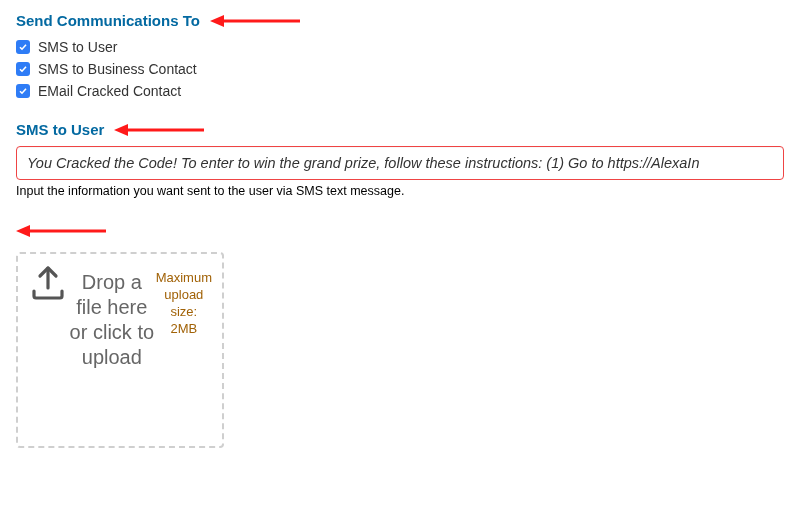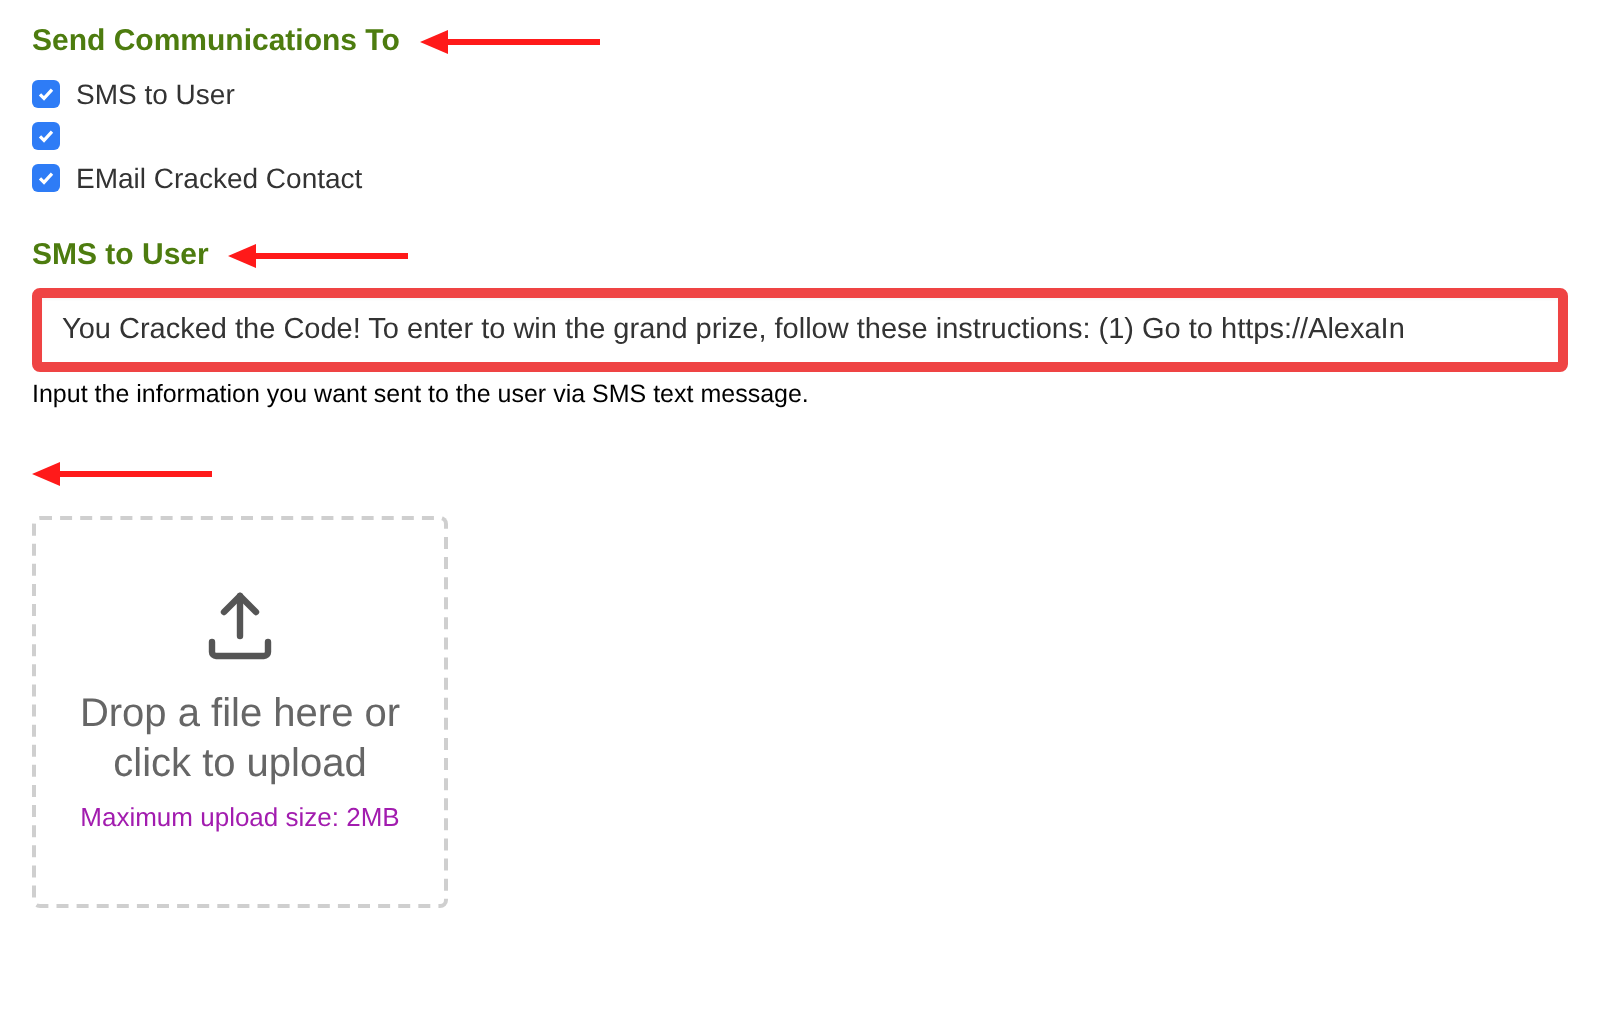--- a/index.html
+++ b/index.html
@@ -8,21 +8,21 @@
     background: #fff;
     color: #333;
     width: 800px;
     height: 509px;
     padding: 12px 16px;
     overflow: hidden;
   }
   .section-heading {
     font-weight: 700;
     font-size: 15px;
-    color: #4d7c0f;
+    color: #0369a1;
     display: flex;
     align-items: center;
     gap: 10px;
   }
   .arrow-wrap {
     display: inline-flex;
     align-items: center;
   }
   .checkbox-group {
     margin-top: 10px;
@@ -45,60 +45,60 @@
     background: #2e7cf6;
     display: inline-flex;
     align-items: center;
     justify-content: center;
     cursor: pointer;
     flex-shrink: 0;
   }
   .cbx svg { display: block; }
   .text-input {
     width: 100%;
-    border: 5px solid #ef4444;
+    border: 1px solid #ef4444;
     border-radius: 4px;
     padding: 8px 10px;
     font-size: 14.5px;
     color: #333;
     margin-top: 8px;
     box-shadow: inset 0 1px 1px rgba(0,0,0,0.03);
     white-space: nowrap;
     overflow: hidden;
+    font-style: italic;
   }
   .help-text {
     font-size: 12.5px;
     color: #000000;
     margin-top: 4px;
     margin-bottom: 26px;
   }
   .dropzone {
     margin-top: 14px;
     width: 208px;
     height: 196px;
     border: 2px dashed #cfcfcf;
     border-radius: 4px;
     display: flex;
-    flex-direction: column;
-    align-items: center;
+    flex-direction: row;
     justify-content: center;
     text-align: center;
     color: #777;
     padding: 10px;
     cursor: pointer;
   }
   .dropzone .dz-main {
     font-size: 20px;
     line-height: 1.25;
     color: #666;
     margin-top: 6px;
   }
   .dropzone .dz-sub {
     font-size: 13px;
-    color: #a21caf;
+    color: #a16207;
     margin-top: 6px;
     line-height: 1.3;
   }
   .upload-icon { margin-bottom: 2px; }
 </style>
 </head>
 <body>
 
 
 
@@ -121,20 +121,21 @@
         </svg>
     </span>
     <span>SMS to User</span>
   </div>
   <div class="checkbox-row">
     <span class="cbx">
       <svg width="10" height="10" viewBox="0 0 10 10">
           <polyline points="2,5.2 4,7.2 8,2.8" fill="none" stroke="#fff" stroke-width="1.6"></polyline>
         </svg>
     </span>
+    <span>SMS to Business Contact</span>
   </div>
   <div class="checkbox-row">
     <span class="cbx">
       <svg width="10" height="10" viewBox="0 0 10 10">
           <polyline points="2,5.2 4,7.2 8,2.8" fill="none" stroke="#fff" stroke-width="1.6"></polyline>
         </svg>
     </span>
     <span>EMail Cracked Contact</span>
   </div>
 </div>

